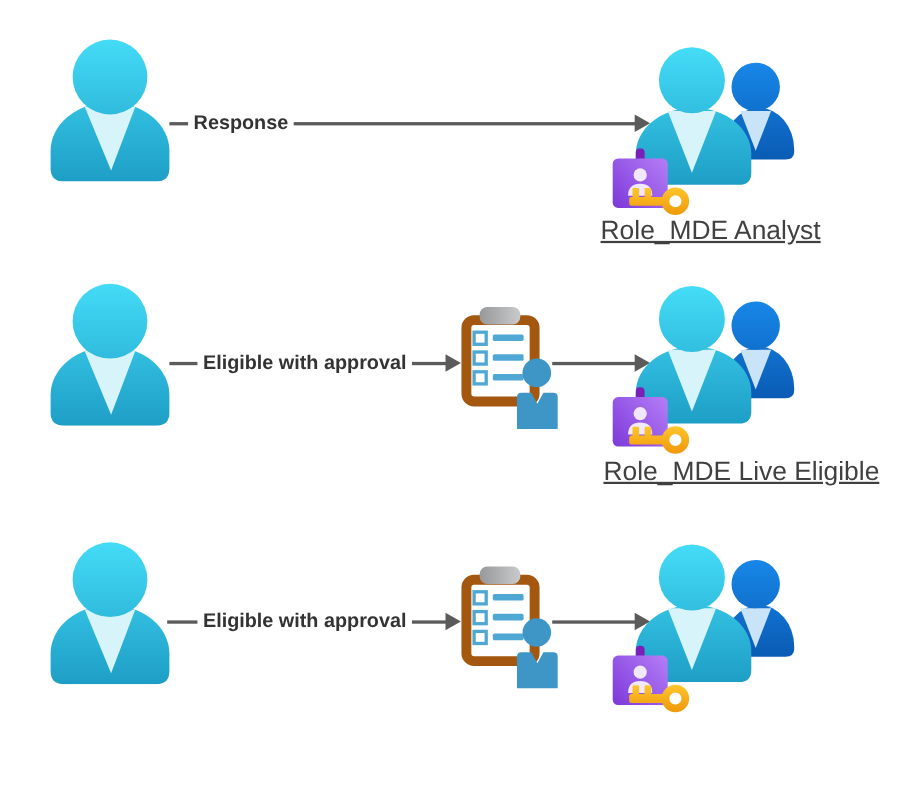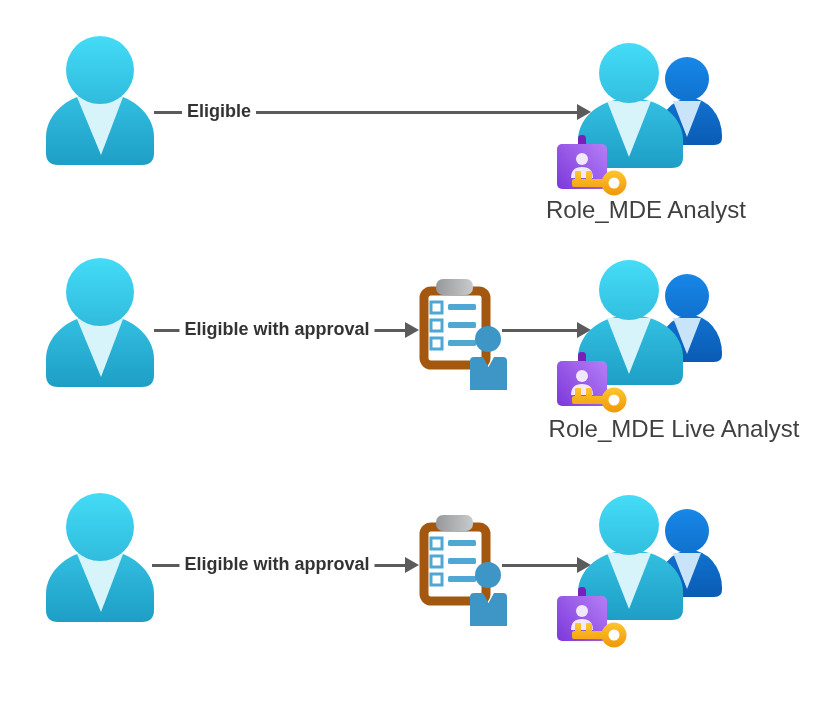--- a/index.html
+++ b/index.html
@@ -17,21 +17,21 @@
     border-top:8px solid transparent;border-bottom:8px solid transparent;
     border-left:14px solid #5b5b5b;
   }
   .elabel{
     position:absolute;transform:translate(-50%,-50%);
     font-weight:bold;font-size:18px;color:#333333;background:#ffffff;
     padding:0 5px;white-space:nowrap;line-height:1.2;
   }
   .rlabel{
     position:absolute;transform:translateX(-50%);
-    font-size:24px;color:#404040;white-space:nowrap;line-height:1.2;
+    font-size:24px;color:#404040;white-space:nowrap;line-height:1.2;text-decoration:underline;
   }
   .sprite{position:absolute;width:0;height:0;overflow:hidden;}
 </style>
 </head>
 <body>
 
 <svg class="sprite" aria-hidden="true">
   <defs>
     <linearGradient id="grad-cyan-p" gradientUnits="userSpaceOnUse" x1="0" y1="2" x2="0" y2="132">
       <stop offset="0" stop-color="#44DCF7"></stop>
@@ -98,21 +98,21 @@
 
 <div id="canvas">
 
   <div class="icon-wrap" style="left:40px;top:33px;">
     <svg class="person-svg">
         <use href="#sym-person"></use>
       </svg>
   </div>
   <div class="hline" style="left:154px;top:111px;width:424px;"></div>
   <div class="ahead" style="left:577px;top:104px;"></div>
-  <span class="elabel" style="left:219px;top:112px;">Eligible</span>
+  <span class="elabel" style="left:219px;top:112px;">Response</span>
   <div class="icon-wrap" style="left:556px;top:41px;">
     <svg class="group-svg">
         <use href="#sym-group"></use>
       </svg>
   </div>
   <span class="rlabel" style="left:646px;top:196px;">Role_MDE Analyst</span>
 
   <div class="icon-wrap" style="left:40px;top:255px;">
     <svg class="person-svg">
         <use href="#sym-person"></use>
@@ -126,21 +126,21 @@
         <use href="#sym-clipboard"></use>
       </svg>
   </div>
   <div class="hline" style="left:502px;top:329px;width:76px;"></div>
   <div class="ahead" style="left:577px;top:322px;"></div>
   <div class="icon-wrap" style="left:556px;top:258px;">
     <svg class="group-svg">
         <use href="#sym-group"></use>
       </svg>
   </div>
-  <span class="rlabel" style="left:674px;top:415px;">Role_MDE Live Analyst</span>
+  <span class="rlabel" style="left:674px;top:415px;">Role_MDE Live Eligible</span>
 
   <div class="icon-wrap" style="left:40px;top:490px;">
     <svg class="person-svg">
         <use href="#sym-person"></use>
       </svg>
   </div>
   <div class="hline" style="left:152px;top:564px;width:254px;"></div>
   <div class="ahead" style="left:405px;top:557px;"></div>
   <span class="elabel" style="left:277px;top:565px;">Eligible with approval</span>
   <div class="icon-wrap" style="left:418px;top:514px;">

